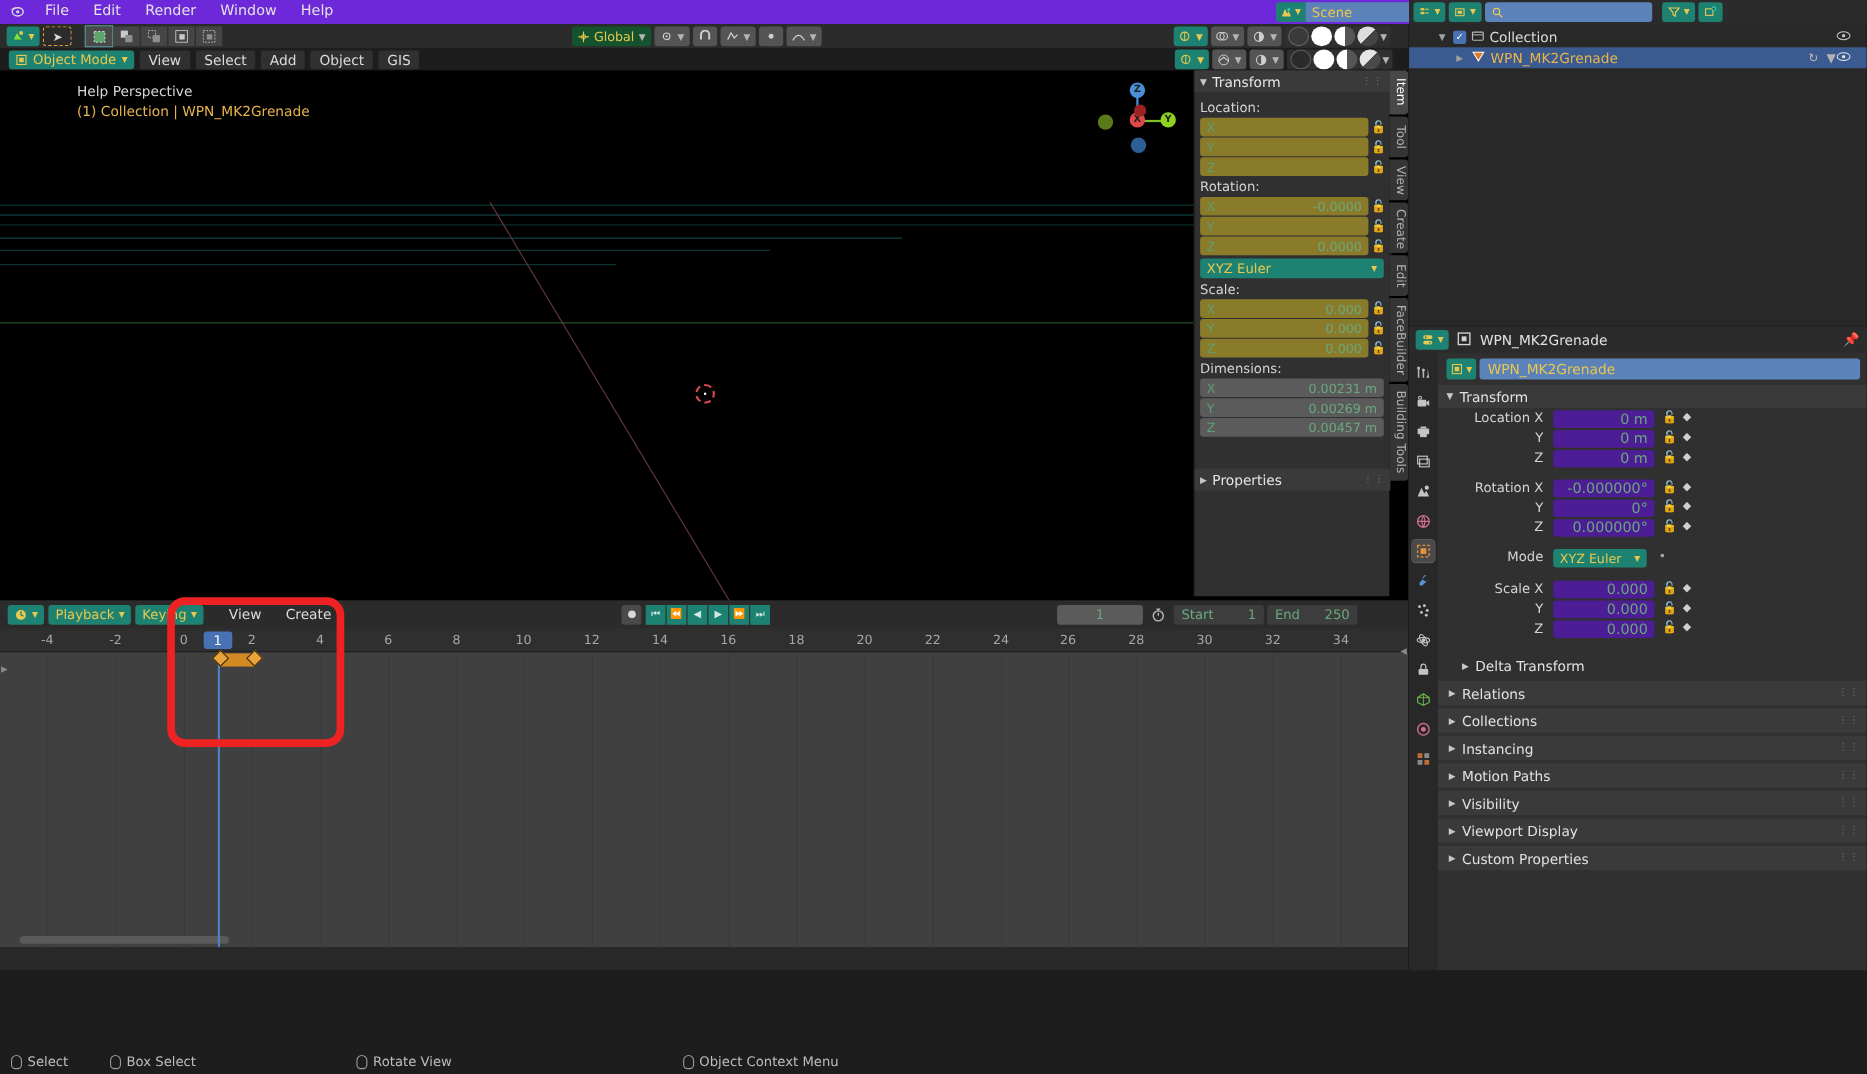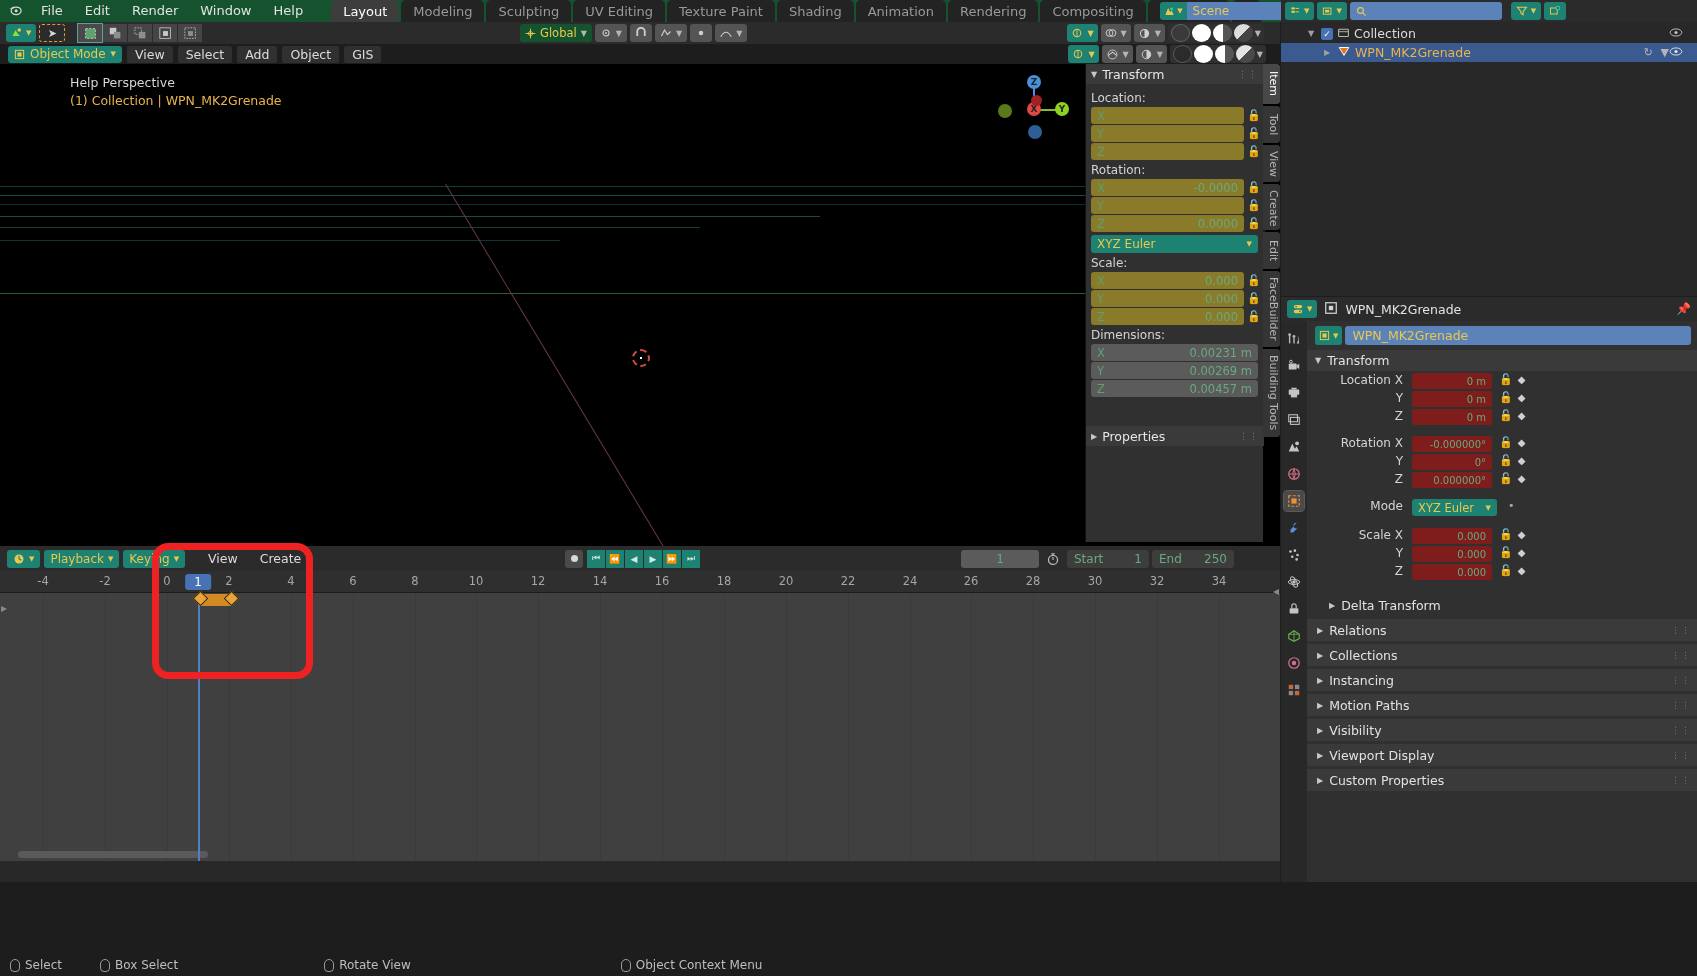--- a/index.html
+++ b/index.html
@@ -10,21 +10,21 @@
     font-size:12.5px;
     color:#e6e6e6;
     overflow:hidden;
     position:relative;
     -webkit-font-smoothing:antialiased;
   }
 
   
   #topbar {
     position:absolute; left:0; top:0; width:1563px; height:22px;
-    background:#14532d; display:flex; align-items:center;
+    background:#6d28d9; display:flex; align-items:center;
   }
   #blender-logo { width:30px; text-align:center; color:#d0d0d0; font-size:14px; }
   .menu-item {
     padding:0 11px; height:22px; line-height:22px; color:#e2e2e2; font-size:13px;
   }
   #workspace-tabs { display:flex; align-items:flex-end; height:22px; margin-left:17px; }
   .wtab {
     padding:0 12px; height:22px; line-height:23px; font-size:13px;
     color:#999999; background:#232323; margin-right:2px;
     border-radius:5px 5px 0 0;
@@ -199,23 +199,23 @@
                     align-items:center; padding:0 7px; color:#e8c84e; font-size:12.5px; }
   .panel-head {
     height:21px; background:#3a3a3a; display:flex; align-items:center; padding-left:8px;
     gap:6px; color:#e2e2e2; font-size:12.5px; margin-bottom:2px; position:relative;
   }
   .panel-head .dots { position:absolute; right:6px; color:#6e6e6e; font-size:9px; letter-spacing:1px;}
   .panel-head.sub { background:transparent; margin-bottom:0; height:22px; }
   .prop-row { display:flex; align-items:flex-start; height:17px; margin-bottom:1px; padding-right:16px; }
   .prop-label { width:105px; text-align:right; padding-right:9px; color:#d4d4d4; font-size:12px; }
   .prop-val {
-    width:80px; height:16px; background:#7f1d1d; border-radius:3px; display:flex;
+    width:92px; height:16px; background:#4c1d95; border-radius:3px; display:flex;
     align-items:center; justify-content:flex-end; padding:0 6px;
-    color:#6aa87e; font-size:10px;
+    color:#6aa87e; font-size:13px;
   }
   .prop-val.enum { background:#1e8272; color:#e8c84e; justify-content:space-between; width:85px; height:17px; font-size:11.5px; }
   .prop-icons { display:flex; align-items:center; gap:5px; margin-left:7px; color:#a8a8a8; font-size:11px;}
   .diamond { color:#cfcfcf; font-size:10px; }
   .spacer8 { height:9px; }
 
   
   #timeline { position:absolute; left:0; top:546px; width:1280px; height:336px; background:#282828; }
   #tl-header { height:25px; background:#2b2b2b; display:flex; align-items:center; padding-left:7px; gap:4px; position:relative;}
   .tl-drop {
@@ -286,33 +286,20 @@
         <circle cx="13" cy="14" r="2.4" fill="#d8d8d8"></circle>
         <path d="M2 11 L9 7 L10 10 Z" fill="#d8d8d8"></path>
       </svg>
   </div>
   <div class="menu-item">File</div>
   <div class="menu-item">Edit</div>
   <div class="menu-item">Render</div>
   <div class="menu-item">Window</div>
   <div class="menu-item">Help</div>
 
-  <div id="workspace-tabs">
-    <div class="wtab active">Layout</div>
-    <div class="wtab">Modeling</div>
-    <div class="wtab">Sculpting</div>
-    <div class="wtab">UV Editing</div>
-    <div class="wtab">Texture Paint</div>
-    <div class="wtab">Shading</div>
-    <div class="wtab">Animation</div>
-    <div class="wtab">Rendering</div>
-    <div class="wtab">Compositing</div>
-    <div class="wtab">Scripting</div>
-    <div class="wtab plus">+</div>
-  </div>
 
   <div id="scene-block">
     <div class="idblock">
       <div class="id-icon">
         <svg width="11" height="11" viewBox="0 0 16 16">
             <path d="M2 13 L6 3 L9 9 L11 6 L14 13Z" fill="#e8c84e"></path>
             <circle cx="11" cy="4" r="2" fill="#3ec8b0"></circle>
           </svg>
         <span style="font-size:7px;">▼</span>
       </div>

